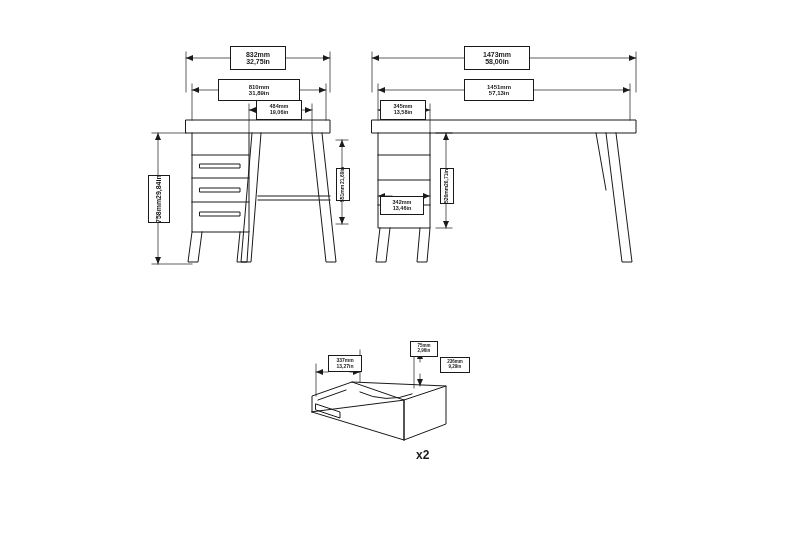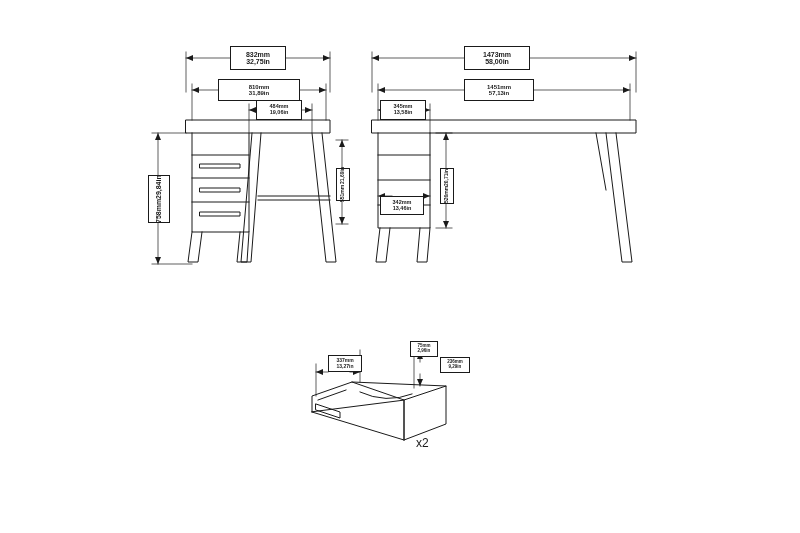--- a/index.html
+++ b/index.html
@@ -44,22 +44,23 @@
     display: block;
     white-space: nowrap;
   }
   .dim-box.vert {
     writing-mode: vertical-rl;
     transform: rotate(180deg);
     flex-direction: row;
   }
   .plain-label {
     position: absolute;
-    font-weight: normal;
+    font-weight: bold;
     white-space: nowrap;
+    margin-top: 12px;
   }
 </style>
 </head>
 <body>
 
 <div id="sheet">
 
   <svg class="drawing" viewBox="0 0 800 533">
     <g fill="none" stroke="#1a1a1a" stroke-width="1" stroke-linecap="square">
 

